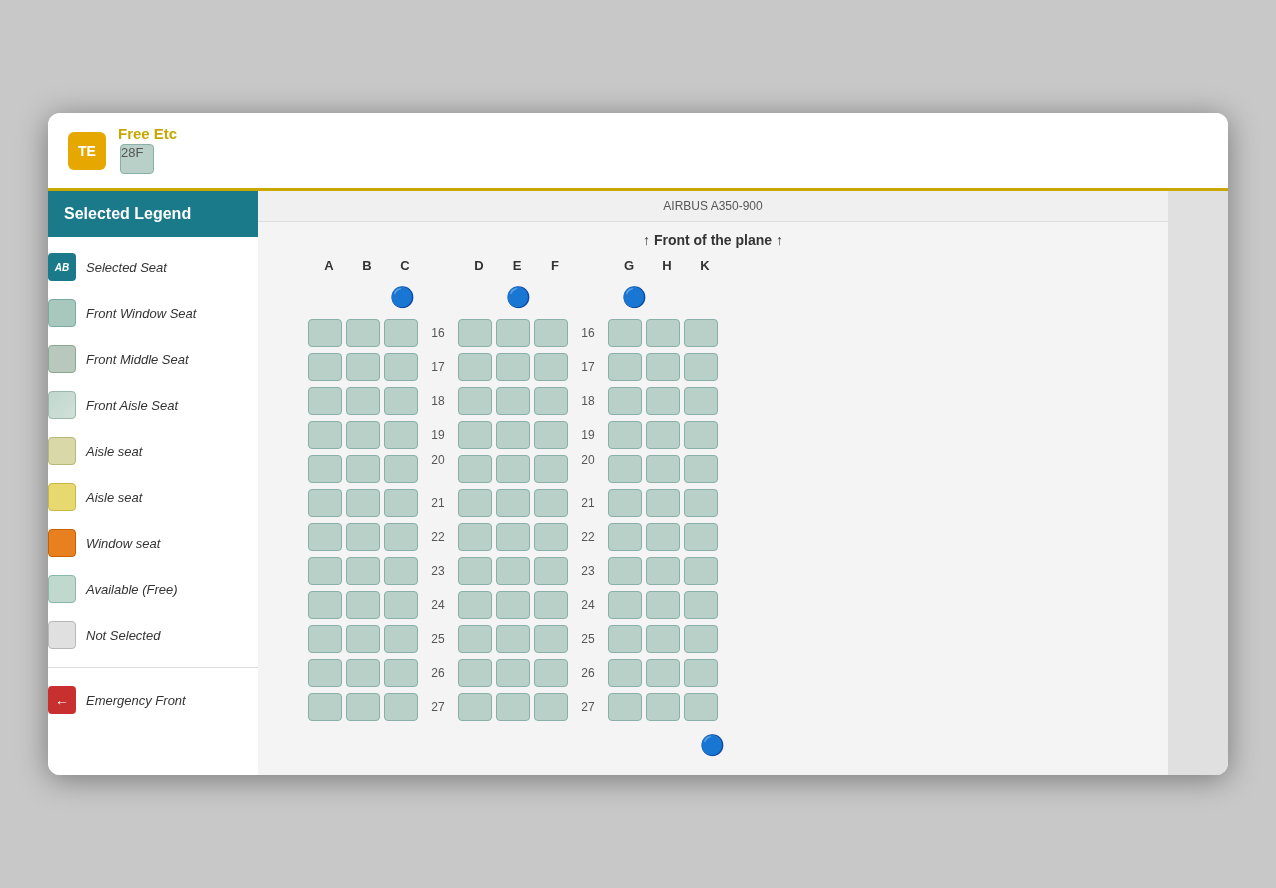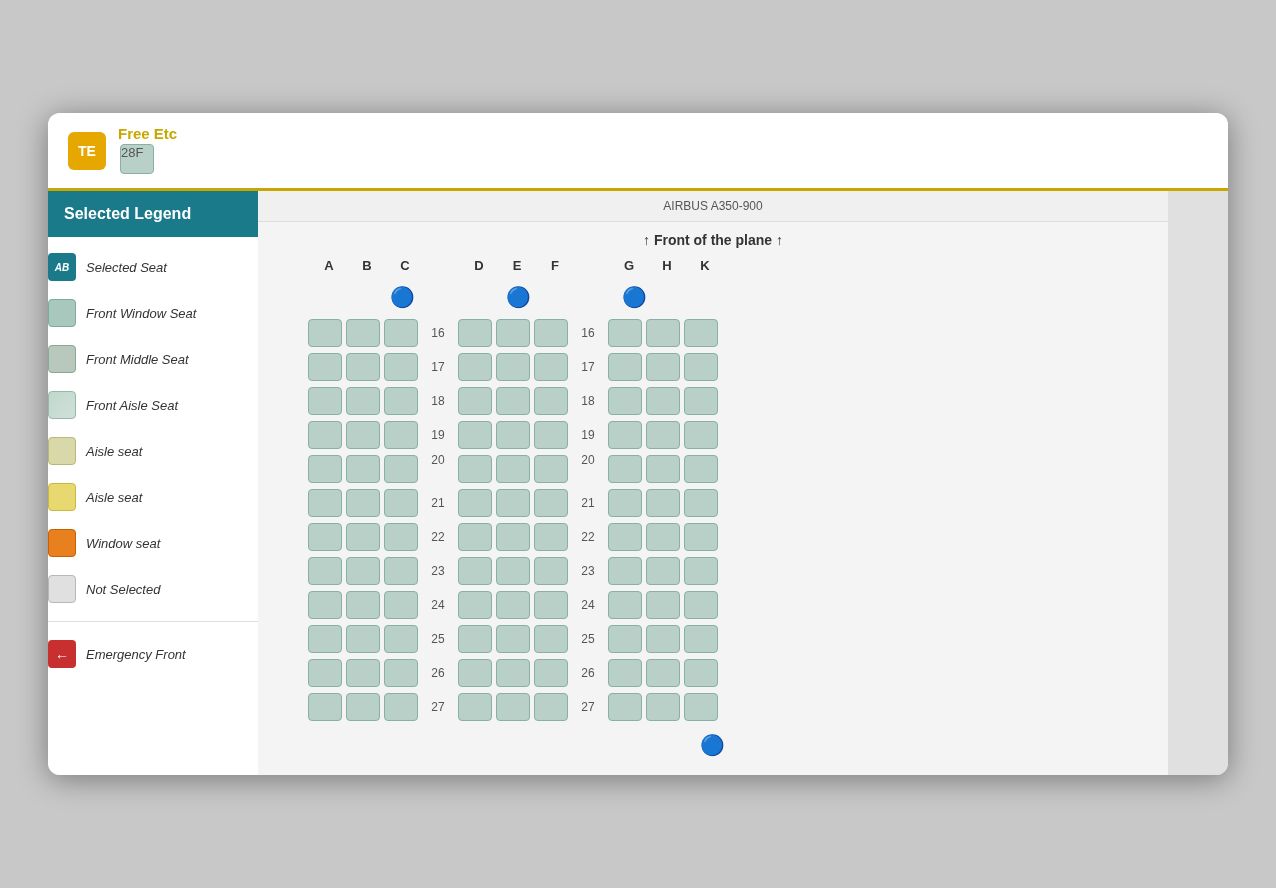--- a/index.html
+++ b/index.html
@@ -260,20 +260,24 @@
         <div class="legend-item">
           <div class="legend-icon center"></div>
           <span class="legend-label">Aisle seat</span>
         </div>
 
         <div class="legend-item">
           <div class="legend-icon window"></div>
           <span class="legend-label">Window seat</span>
         </div>
 
+        <div class="legend-item">
+          <div class="legend-icon available"></div>
+          <span class="legend-label">Available (Free)</span>
+        </div>
 
         <div class="legend-item">
           <div class="legend-icon not-available"></div>
           <span class="legend-label">Not Selected</span>
         </div>
 
         <hr class="legend-divider">
 
         <div class="legend-item">
           <div class="legend-icon emergency">←</div>

